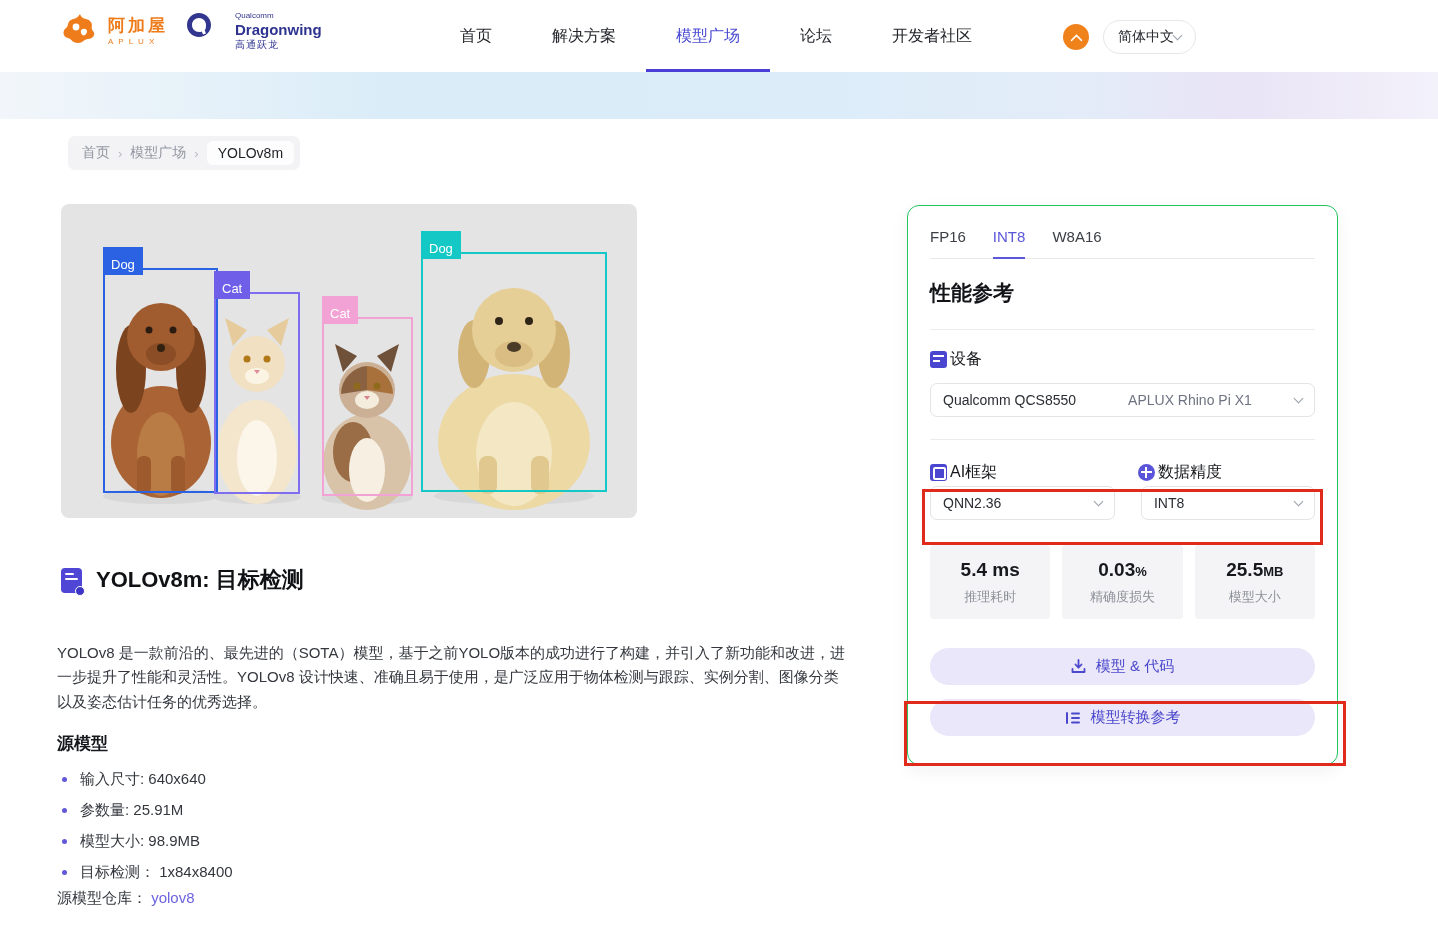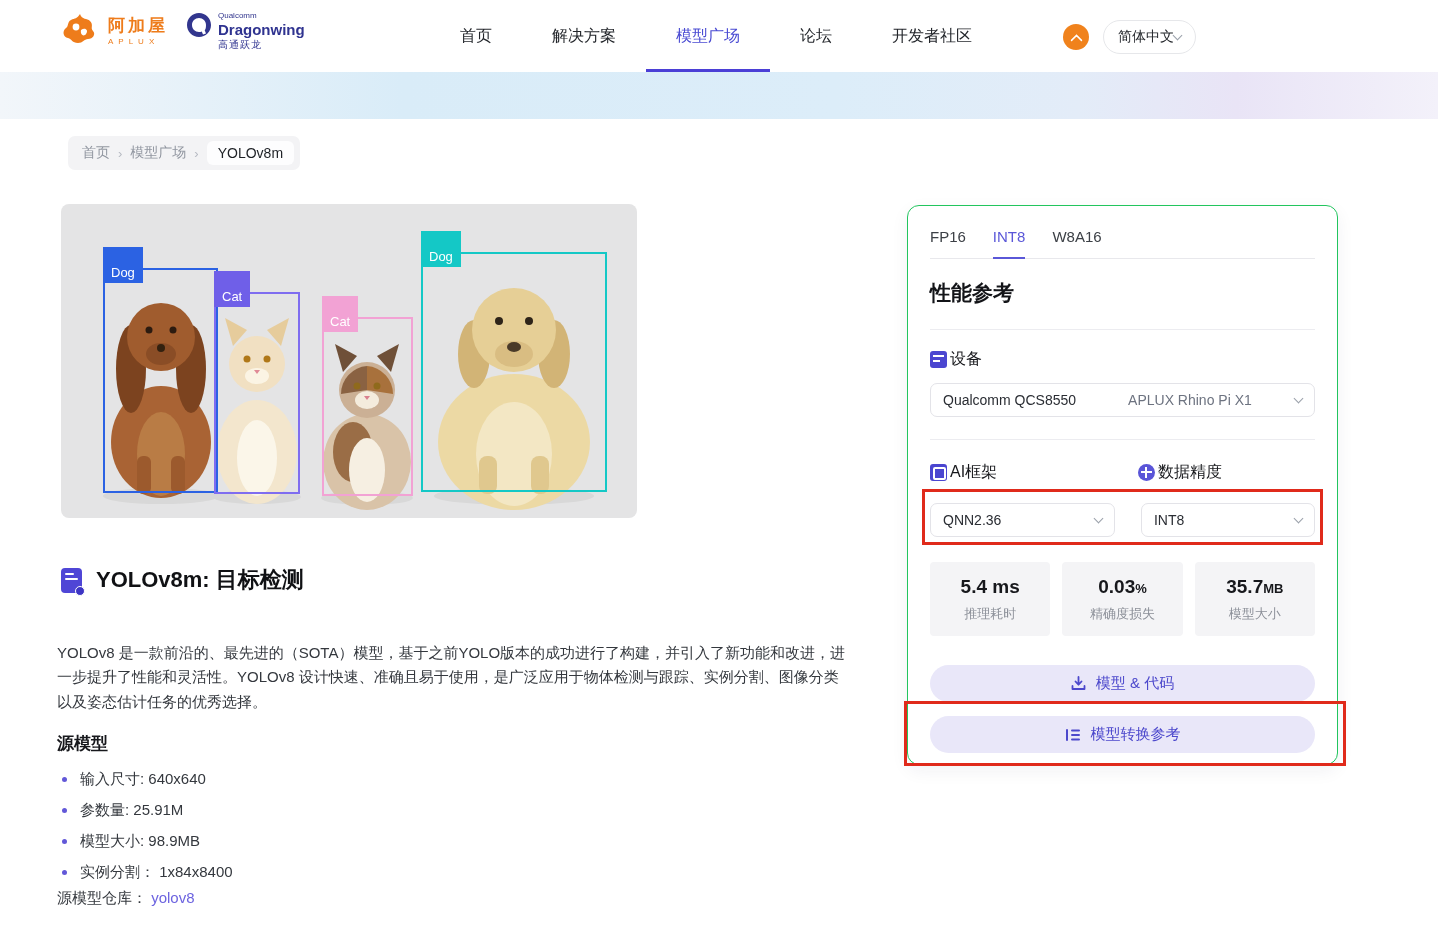--- a/index.html
+++ b/index.html
@@ -8,21 +8,21 @@
     font-family:"Liberation Sans","DejaVu Sans",sans-serif;
     background:#ffffff; color:#17181c; position:relative; overflow:hidden;
   }
   
   .header { position:absolute; left:0; top:0; width:1296px; height:72px; background:#fff; z-index:10; }
   .logo-wrap { position:absolute; left:60px; top:12px; display:flex; align-items:center; gap:18px; }
   .aplux-logo { display:flex; align-items:center; gap:8px; }
   .aplux-text { display:flex; flex-direction:column; line-height:1; }
   .aplux-cn { color:#ee7c1b; font-size:17px; font-weight:bold; letter-spacing:3px; }
   .aplux-en { color:#ee7c1b; font-size:8px; letter-spacing:5px; margin-top:4px; }
-  .qc-logo { display:flex; align-items:flex-start; gap:6px; }
+  .qc-logo { display:flex; align-items:flex-start; gap:23px; }
   .qc-text { display:flex; flex-direction:column; line-height:1; }
   .qc-small { color:#32368e; font-size:8px; }
   .qc-dragonwing { color:#2f3390; font-size:15px; font-weight:bold; margin-top:2px; }
   .qc-cn { color:#2f3390; font-size:10px; margin-top:3px; letter-spacing:1px; }
   .nav { position:absolute; left:430px; top:0; height:72px; display:flex; align-items:stretch; gap:0; }
   .nav-item { display:flex; align-items:center; padding:0 30px; font-size:16px; color:#23262b; cursor:pointer; border-bottom:3px solid transparent; border-top:3px solid transparent; }
   .nav-item.active { color:#4b4cd3; border-bottom-color:#4b3fd6; }
   .header-right { position:absolute; right:100px; top:20px; display:flex; align-items:center; gap:14px; }
   .orange-circle { width:26px; height:26px; border-radius:50%; background:#f0821c; display:flex; align-items:center; justify-content:center; cursor:pointer; }
   .orange-circle .up { width:9px; height:9px; border-left:2.5px solid #fff; border-top:2.5px solid #fff; transform:rotate(45deg) translate(2px,2px); border-radius:1px; }
@@ -33,21 +33,21 @@
     background:linear-gradient(90deg,#f2f6fa 0%,#d9ecf8 28%,#dcedf9 58%,#e3ecf8 75%,#e9e4f6 86%,#f3f1fa 100%); }
   
   .breadcrumb { position:absolute; left:68px; top:136px; display:inline-flex; align-items:center; gap:8px; background:#f3f3f5; border-radius:7px; padding:5px 6px 5px 14px; font-size:14px; }
   .crumb-muted { color:#9196a0; cursor:pointer; }
   .crumb-sep { color:#b6bac2; font-size:13px; }
   .crumb-current { color:#1d2025; background:#fdfdfe; border-radius:6px; padding:4px 11px; }
   
   .det-image { position:absolute; left:61px; top:204px; width:576px; height:314px; background:#e4e4e5; border-radius:8px; overflow:hidden; }
   .det-image svg { position:absolute; left:0; top:0; }
   .bbox { position:absolute; border-style:solid; border-width:2px; }
-  .bbox-label { position:absolute; font-size:13px; color:#fff; padding:18px 8px 3px 8px; line-height:15px;text-align:right; }
+  .bbox-label { position:absolute; font-size:13px; color:#fff; padding:10px 8px 3px 8px; line-height:15px;text-align:right; }
   .bb-blue  { border-color:#2b62e3; }  .bl-blue  { background:#2b62e3; }
   .bb-purp  { border-color:#7f6df0; }  .bl-purp  { background:#6f5fe8; }
   .bb-pink  { border-color:#f2a2d4; }  .bl-pink  { background:#f2a2d4; }
   .bb-cyan  { border-color:#14c8c6; }  .bl-cyan  { background:#14c8c6; }
   
   .model-title-row { position:absolute; left:61px; top:565px; display:flex; align-items:center; gap:14px; }
   .model-title { font-size:22px; font-weight:bold; color:#101114; }
   .doc-icon { position:relative; width:21px; height:25px; background:#4f46d6; border-radius:4px; }
   .doc-icon::before { content:""; position:absolute; left:4px; top:5px; width:9px; height:2px; background:#fff; border-radius:1px; }
   .doc-icon::after { content:""; position:absolute; left:4px; top:10px; width:13px; height:2px; background:#fff; border-radius:1px; }
@@ -74,21 +74,21 @@
   .circ-icon { width:17px; height:17px; border-radius:50%; background:#5a55d8; position:relative; flex:0 0 auto; }
   .circ-icon::before { content:""; position:absolute; left:3px; top:7px; width:11px; height:2px; background:#fff; }
   .circ-icon::after { content:""; position:absolute; left:7px; top:3px; width:2px; height:11px; background:#fff; }
   .select { display:flex; align-items:center; border:1px solid #e3e3e8; border-radius:7px; height:34px; padding:0 12px; font-size:14px; color:#2a2d33; cursor:pointer; background:#fff; }
   .select .grow { flex:1; }
   .device-select { margin-top:13px; }
   .device-board { color:#6d7380; margin-left:52px; }
   .two-col { display:flex; margin-top:22px; }
   .col-l { width:208px; }
   .col-r { flex:1; }
-  .sel-row { display:flex; margin-top:20px; gap:26px;border-radius:10px; }
+  .sel-row { display:flex; margin-top:3px; gap:26px;border-radius:10px; }
   .sel-row .select { width:186px; }
   .sel-row .select.precision { width:175px; }
   .stats-row { display:flex; gap:12px; margin-top:25px; }
   .stat-box { flex:1; background:#f4f4f6; border-radius:4px; height:74px; display:flex; flex-direction:column; align-items:center; justify-content:center; gap:7px; }
   .stat-value { font-size:19px; font-weight:bold; color:#17181c; }
   .stat-unit { font-size:13px; font-weight:bold; }
   .stat-label { font-size:13px; color:#8b8f98; }
   .pill-btn { margin-top:29px; height:37px; border-radius:19px; background:#e9e7f9; border:none; width:100%; display:flex; align-items:center; justify-content:center; gap:10px; font-size:15px; color:#4c48cc; cursor:pointer; font-family:inherit; }
   .pill-btn + .pill-btn { margin-top:14px; }
   
@@ -239,21 +239,21 @@
 </div>
 
 <p class="model-desc">YOLOv8 是一款前沿的、最先进的（SOTA）模型，基于之前YOLO版本的成功进行了构建，并引入了新功能和改进，进一步提升了性能和灵活性。YOLOv8 设计快速、准确且易于使用，是广泛应用于物体检测与跟踪、实例分割、图像分类以及姿态估计任务的优秀选择。</p>
 
 <h2 class="source-heading">源模型</h2>
 
 <ul class="spec-list">
   <li>输入尺寸: 640x640</li>
   <li>参数量: 25.91M</li>
   <li>模型大小: 98.9MB</li>
-  <li>实例分割： 1x84x8400</li>
+  <li>目标检测： 1x84x8400</li>
 </ul>
 
 <div class="repo-line">
   <span>源模型仓库：</span>
   <span class="repo-link">yolov8</span>
 </div>
 
 <div class="card">
   <div class="tabs">
     <div class="tab">FP16</div>
@@ -304,21 +304,21 @@
   <div class="stats-row">
     <div class="stat-box">
       <div><span class="stat-value">5.4</span><span class="stat-value stat-unit-big"> ms</span></div>
       <div class="stat-label">推理耗时</div>
     </div>
     <div class="stat-box">
       <div><span class="stat-value">0.03</span><span class="stat-unit">%</span></div>
       <div class="stat-label">精确度损失</div>
     </div>
     <div class="stat-box">
-      <div><span class="stat-value">35.7</span><span class="stat-unit">MB</span></div>
+      <div><span class="stat-value">25.5</span><span class="stat-unit">MB</span></div>
       <div class="stat-label">模型大小</div>
     </div>
   </div>
 
   <button class="pill-btn">
     <svg width="15" height="15" viewBox="0 0 15 15">
       <path d="M7.5 1 L7.5 8 M4.5 5.5 L7.5 8.7 L10.5 5.5" stroke="#4c48cc" stroke-width="1.8" fill="none" stroke-linecap="round" stroke-linejoin="round"></path>
       <path d="M1.5 10 L1.5 13 L13.5 13 L13.5 10" stroke="#4c48cc" stroke-width="1.8" fill="none" stroke-linecap="round" stroke-linejoin="round"></path>
     </svg>
     <span>模型 &amp; 代码</span>

